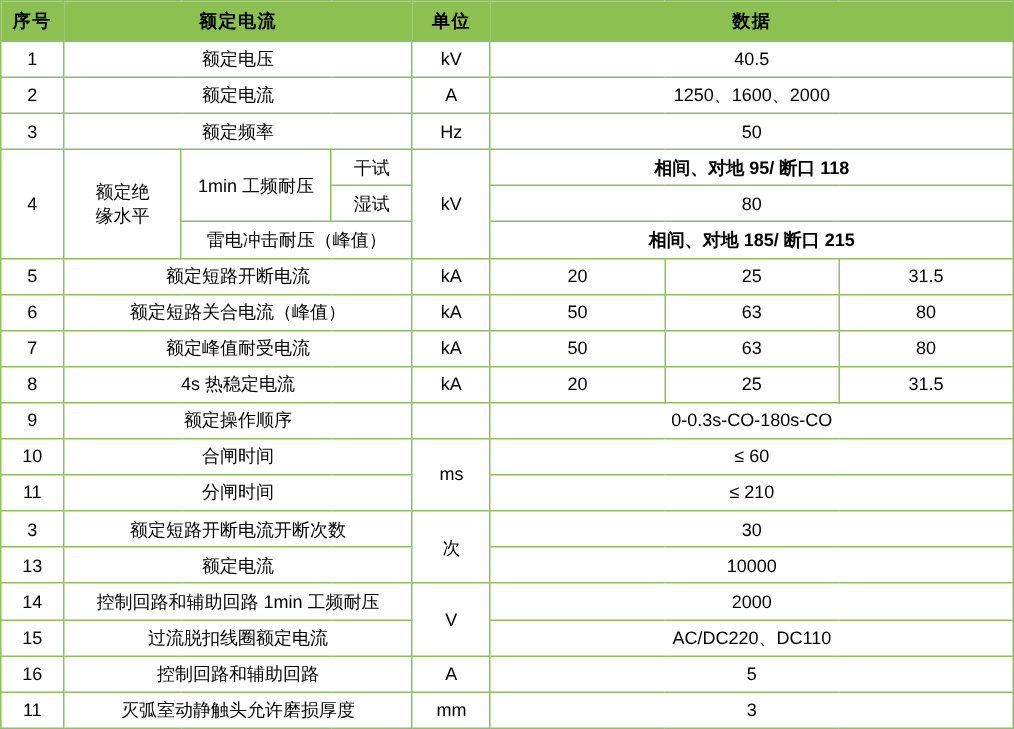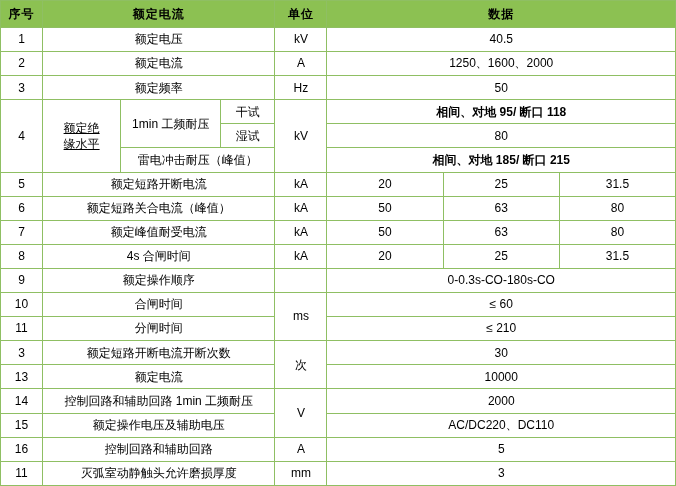--- a/index.html
+++ b/index.html
@@ -88,21 +88,21 @@
     <tr>
       <td>3</td>
       <td colspan="3">额定频率</td>
       <td>Hz</td>
       <td colspan="3">50</td>
     </tr>
 
     <tr>
       <td rowspan="3">4</td>
       <td rowspan="3" style="line-height:1.35;">
-        <span style="display:inline-block; width:3em;text-decoration:underline;">额定绝缘水平</span>
+        <span style="display:inline-block; width:3em;">额定绝缘水平</span>
       </td>
       <td rowspan="2">1min 工频耐压</td>
       <td>干试</td>
       <td rowspan="3">kV</td>
       <td colspan="3" class="nowrap">相间、对地 95/ 断口 118</td>
     </tr>
 
     <tr>
       <td>湿试</td>
       <td colspan="3">80</td>
@@ -135,21 +135,21 @@
       <td>7</td>
       <td colspan="3">额定峰值耐受电流</td>
       <td>kA</td>
       <td>50</td>
       <td>63</td>
       <td>80</td>
     </tr>
 
     <tr>
       <td>8</td>
-      <td colspan="3">4s 合闸时间</td>
+      <td colspan="3">4s 热稳定电流</td>
       <td>kA</td>
       <td>20</td>
       <td>25</td>
       <td>31.5</td>
     </tr>
 
     <tr>
       <td>9</td>
       <td colspan="3">额定操作顺序</td>
       <td></td>
@@ -184,21 +184,21 @@
 
     <tr>
       <td>14</td>
       <td colspan="3">控制回路和辅助回路 1min 工频耐压</td>
       <td rowspan="2">V</td>
       <td colspan="3">2000</td>
     </tr>
 
     <tr>
       <td>15</td>
-      <td colspan="3">额定操作电压及辅助电压</td>
+      <td colspan="3">过流脱扣线圈额定电流</td>
       <td colspan="3">AC/DC220、DC110</td>
     </tr>
 
     <tr>
       <td>16</td>
       <td colspan="3">控制回路和辅助回路</td>
       <td>A</td>
       <td colspan="3">5</td>
     </tr>
 

